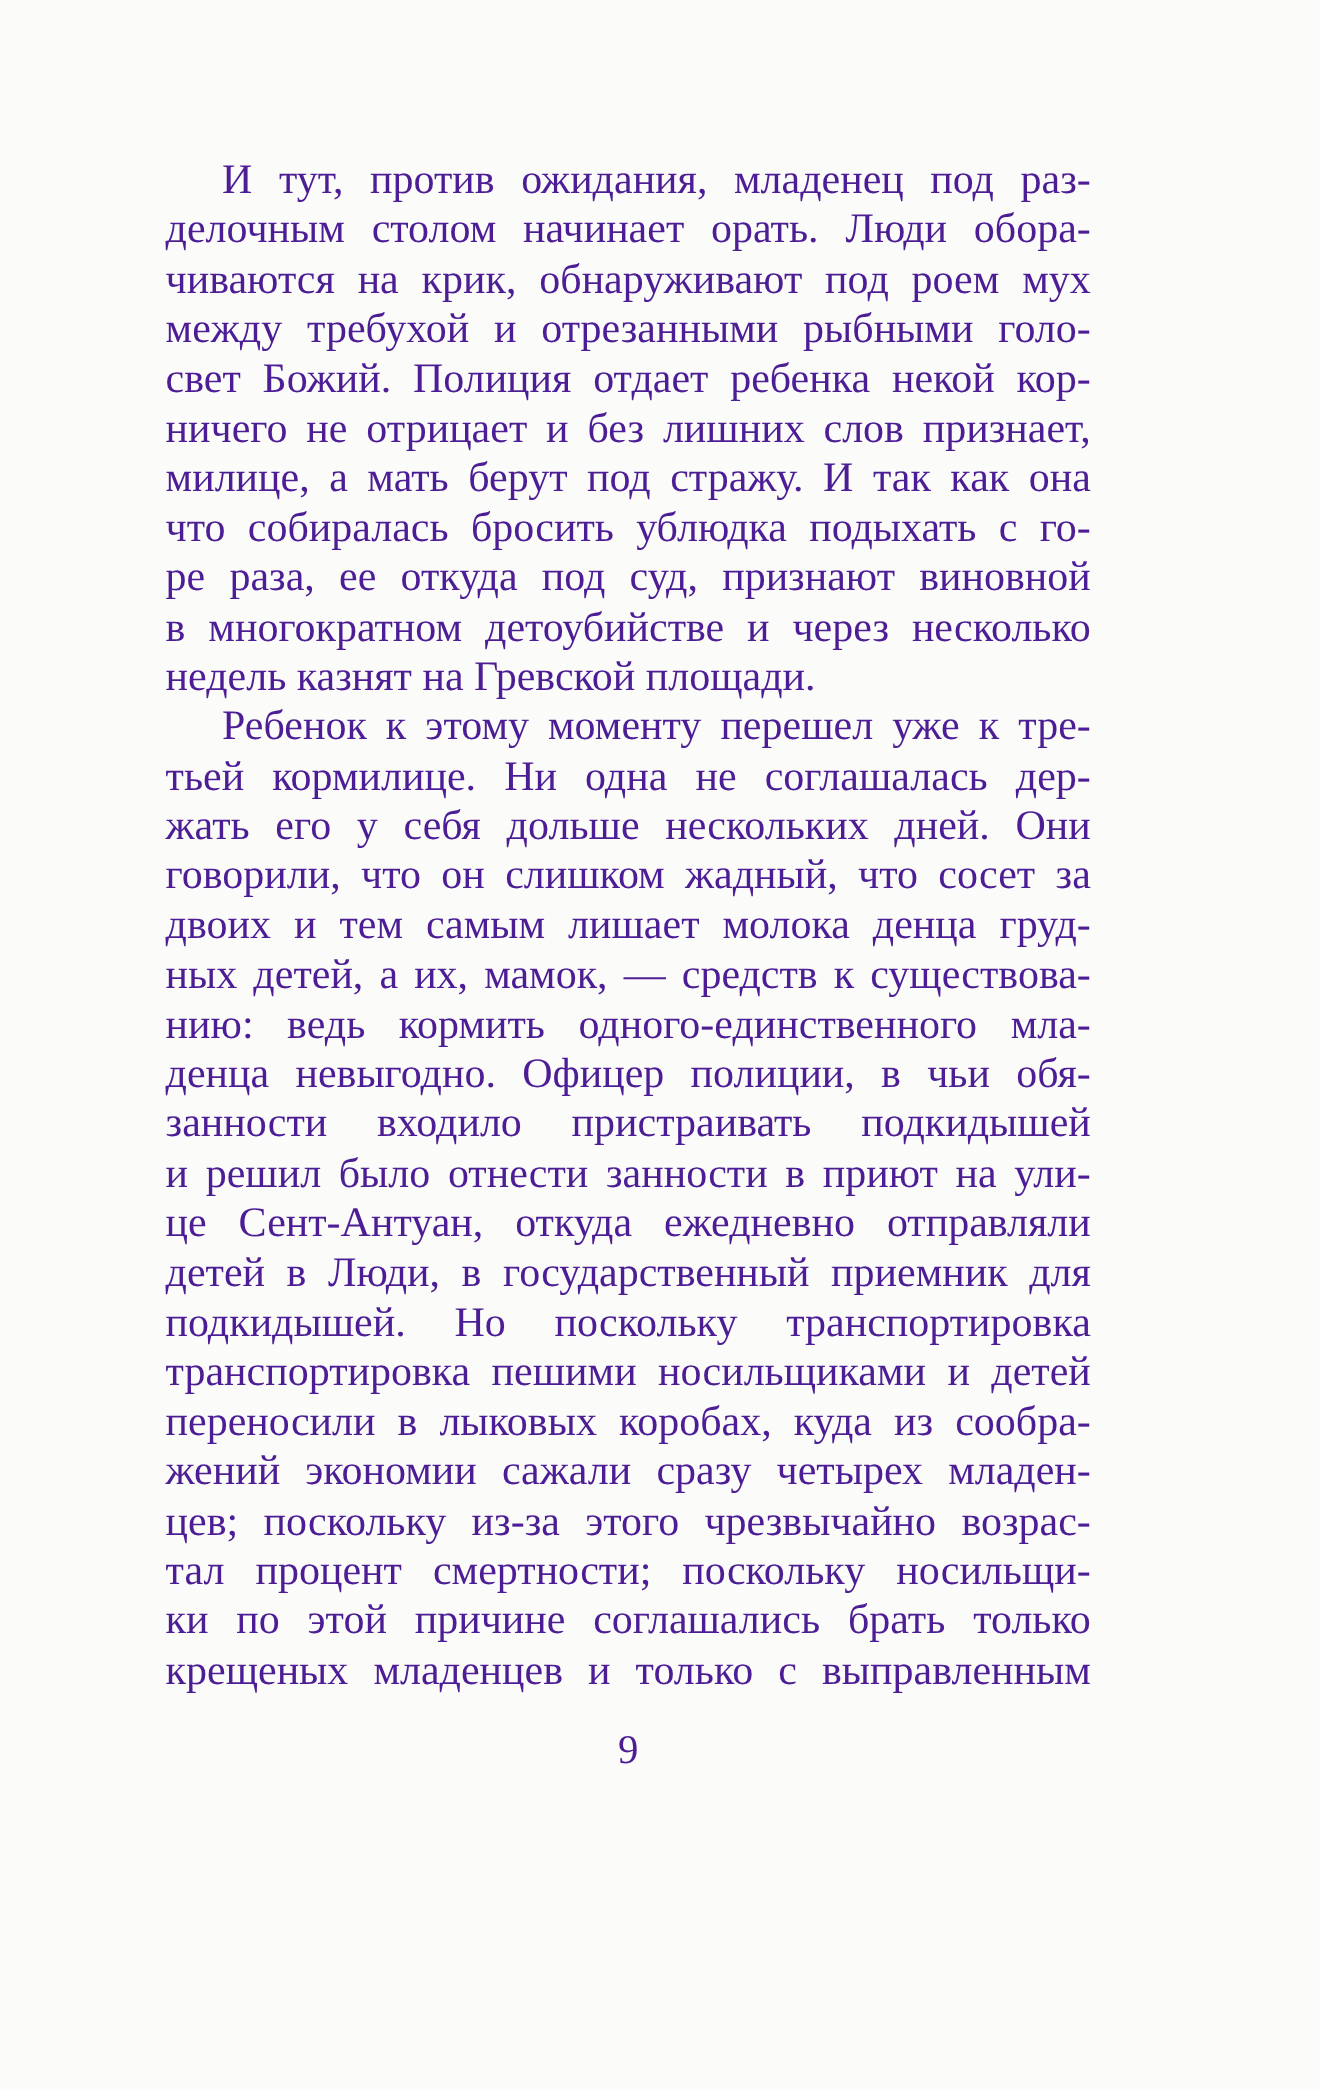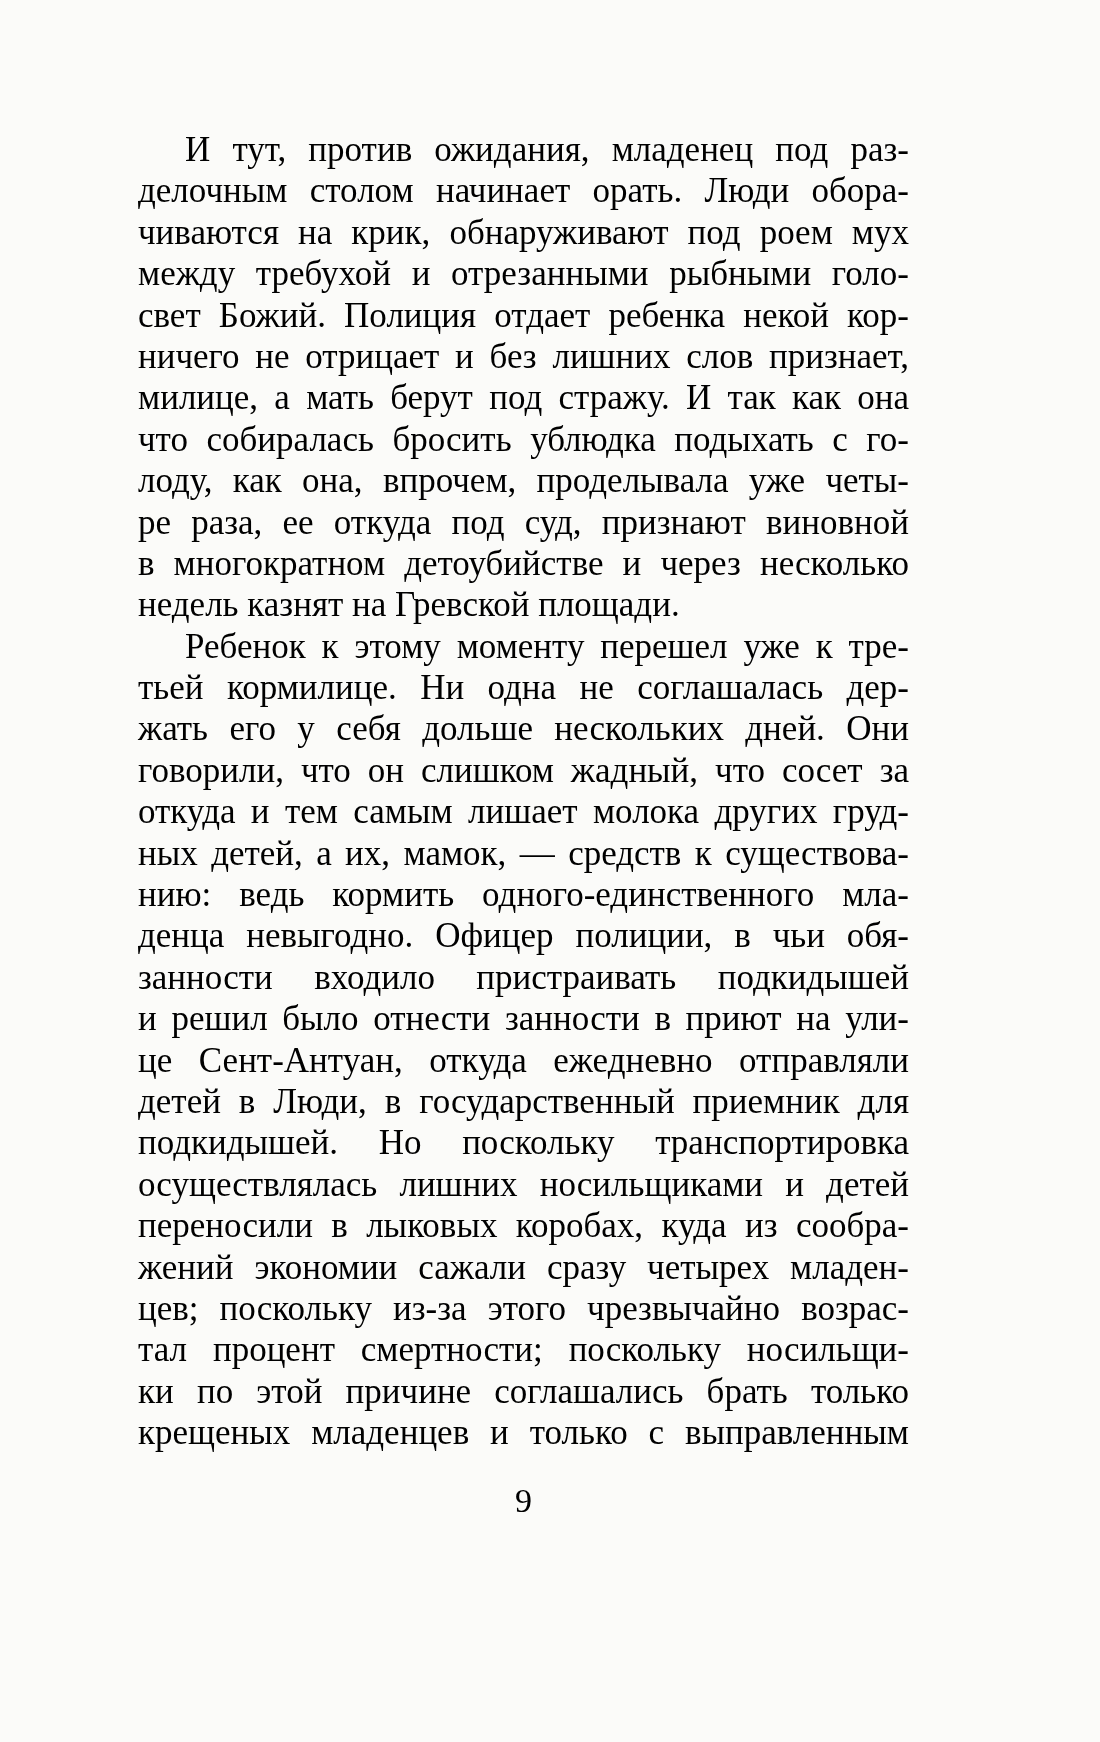--- a/index.html
+++ b/index.html
@@ -13,21 +13,21 @@
     background: #fbfbf9;
     overflow: hidden;
   }
   .text-block {
     position: absolute;
     left: 138px;
     top: 129px;
     width: 771px;
     font-family: "Liberation Serif", "DejaVu Serif", serif;
     font-size: 35px;
-    color: #000000;
+    color: #4c1d95;
   }
   .para {
     margin: 0;
     padding: 0;
   }
   .line {
     height: 41.4px;
     line-height: 41.4px;
     text-align: justify;
     text-align-last: justify;
@@ -60,41 +60,40 @@
 
     <div class="para">
       <div class="line indent">И тут, против ожидания, младенец под раз-</div>
       <div class="line">делочным столом начинает орать. Люди обора-</div>
       <div class="line">чиваются на крик, обнаруживают под роем мух</div>
       <div class="line">между требухой и отрезанными рыбными голо-</div>
       <div class="line">свет Божий. Полиция отдает ребенка некой кор-</div>
       <div class="line">ничего не отрицает и без лишних слов признает,</div>
       <div class="line">милице, а мать берут под стражу. И так как она</div>
       <div class="line">что собиралась бросить ублюдка подыхать с го-</div>
-      <div class="line">лоду, как она, впрочем, проделывала уже четы-</div>
       <div class="line">ре раза, ее откуда под суд, признают виновной</div>
       <div class="line">в многократном детоубийстве и через несколько</div>
       <div class="line par-last">недель казнят на Гревской площади.</div>
     </div>
 
     <div class="para">
       <div class="line indent">Ребенок к этому моменту перешел уже к тре-</div>
       <div class="line">тьей кормилице. Ни одна не соглашалась дер-</div>
       <div class="line">жать его у себя дольше нескольких дней. Они</div>
       <div class="line">говорили, что он слишком жадный, что сосет за</div>
-      <div class="line">откуда и тем самым лишает молока других груд-</div>
+      <div class="line">двоих и тем самым лишает молока денца груд-</div>
       <div class="line">ных детей, а их, мамок, — средств к существова-</div>
       <div class="line">нию: ведь кормить одного-единственного мла-</div>
       <div class="line">денца невыгодно. Офицер полиции, в чьи обя-</div>
       <div class="line">занности входило пристраивать подкидышей</div>
       <div class="line">и решил было отнести занности в приют на ули-</div>
       <div class="line">це Сент-Антуан, откуда ежедневно отправляли</div>
       <div class="line">детей в Люди, в государственный приемник для</div>
       <div class="line">подкидышей. Но поскольку транспортировка</div>
-      <div class="line">осуществлялась лишних носильщиками и детей</div>
+      <div class="line">транспортировка пешими носильщиками и детей</div>
       <div class="line">переносили в лыковых коробах, куда из сообра-</div>
       <div class="line">жений экономии сажали сразу четырех младен-</div>
       <div class="line">цев; поскольку из-за этого чрезвычайно возрас-</div>
       <div class="line">тал процент смертности; поскольку носильщи-</div>
       <div class="line">ки по этой причине соглашались брать только</div>
       <div class="line">крещеных младенцев и только с выправленным</div>
     </div>
 
     <div class="page-number">9</div>
 

